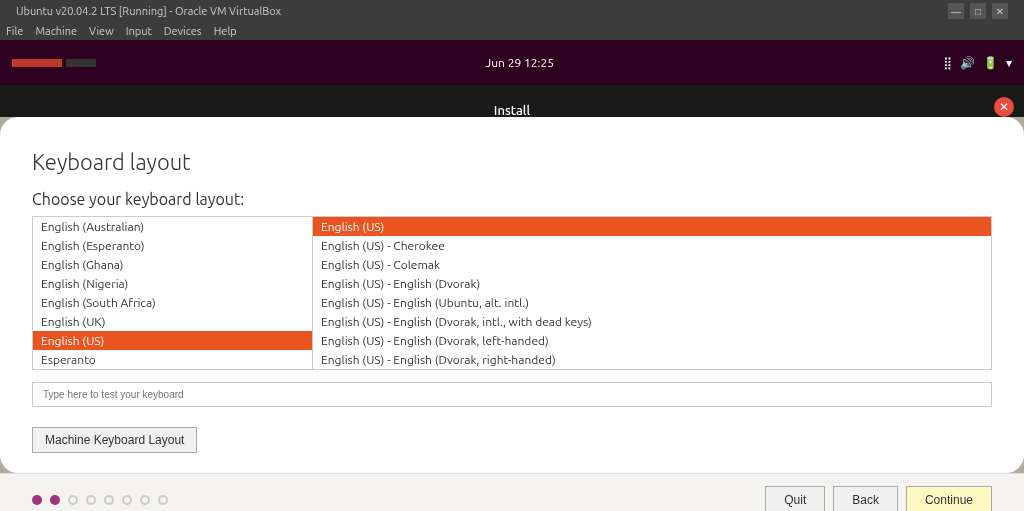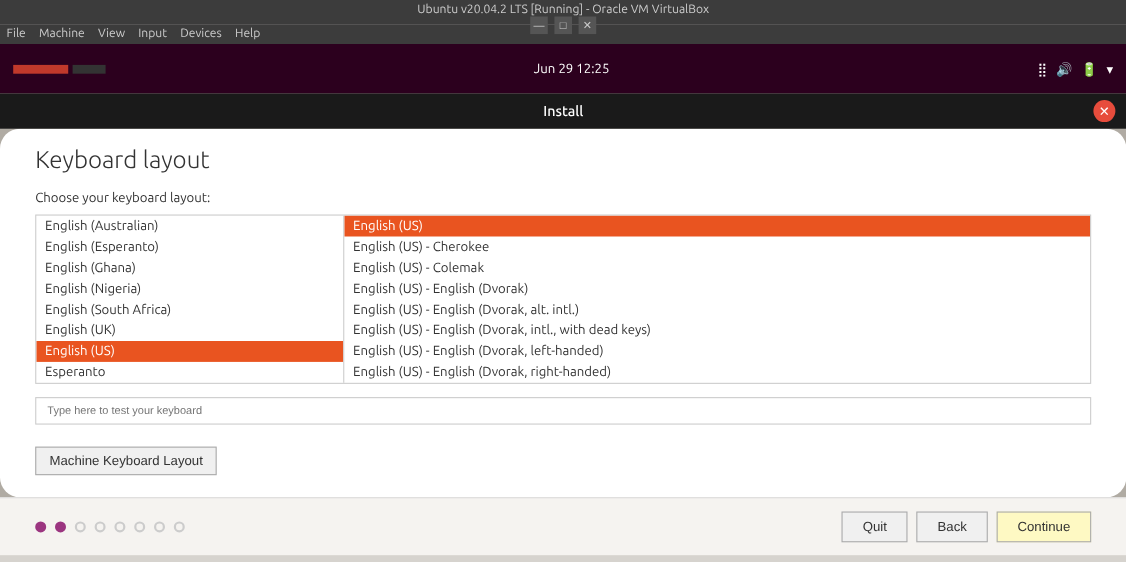--- a/index.html
+++ b/index.html
@@ -10,26 +10,25 @@
       width: 1024px;
       height: 511px;
       overflow: hidden;
     }
 
     
     .titlebar {
       background: #3c3c3c;
       color: #ccc;
       font-size: 11px;
-      padding: 3px 0;
+      padding: 3px 16px;
       display: flex;
       align-items: center;
       justify-content: space-between;
       height: 22px;
-      flex-direction: column;
     }
     .titlebar-title { font-size: 11px; color: #ccc; }
     .titlebar-controls { display: flex; gap: 6px; }
     .titlebar-btn {
       width: 16px; height: 16px;
       background: #555;
       border: none;
       color: #ccc;
       font-size: 10px;
       cursor: pointer;
@@ -73,21 +72,21 @@
       gap: 8px;
       color: #fff;
       font-size: 12px;
     }
 
     
     .install-bar {
       background: #1a1a1a;
       height: 32px;
       display: flex;
-      align-items: center;
+      align-items: flex-end;
       justify-content: center;
       position: relative;
     }
     .install-bar-title {
       color: #fff;
       font-size: 13px;
       font-weight: 500;
     }
     .install-bar-close {
       position: absolute;
@@ -98,33 +97,33 @@
       display: flex; align-items: center; justify-content: center;
       color: white;
       font-size: 12px;
       cursor: pointer;
       border: none;
     }
 
     
     .content-area {
       background: #ffffff;
-      padding: 16px 32px 20px 32px;
+      padding: 32px 32px 20px 32px;
       border-radius: 18px;
     }
 
     .page-title {
       font-size: 22px;
       font-weight: 300;
       color: #333;
       margin-bottom: 16px;
     }
 
     .choose-label {
-      font-size: 12px;
+      font-size: 16px;
       color: #333;
       margin-bottom: 8px;
     }
 
     .layout-container {
       display: flex;
       gap: 0;
       border: 1px solid #ccc;
       margin-bottom: 12px;
     }
@@ -279,21 +278,21 @@
         <div class="list-item">English (UK)</div>
         <div class="list-item selected">English (US)</div>
         <div class="list-item">Esperanto</div>
       </div>
 
       <div class="right-list">
         <div class="list-item selected">English (US)</div>
         <div class="list-item">English (US) - Cherokee</div>
         <div class="list-item">English (US) - Colemak</div>
         <div class="list-item">English (US) - English (Dvorak)</div>
-        <div class="list-item">English (US) - English (Dvorak, alt. intl.)</div>
+        <div class="list-item">English (US) - English (Ubuntu, alt. intl.)</div>
         <div class="list-item">English (US) - English (Dvorak, intl., with dead keys)</div>
         <div class="list-item">English (US) - English (Dvorak, left-handed)</div>
         <div class="list-item">English (US) - English (Dvorak, right-handed)</div>
       </div>
     </div>
 
     <input class="test-input" type="text" placeholder="Type here to test your keyboard" style="">
 
     <button class="detect-btn">Machine Keyboard Layout</button>
   </div>

